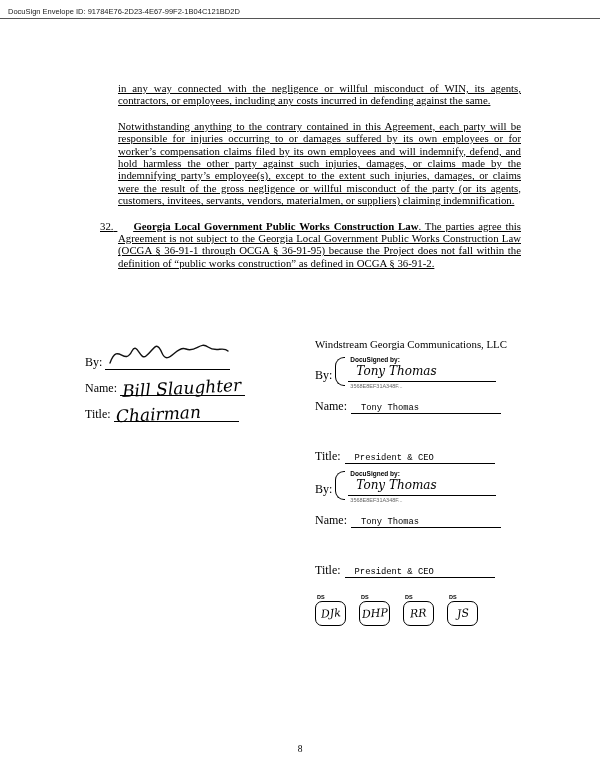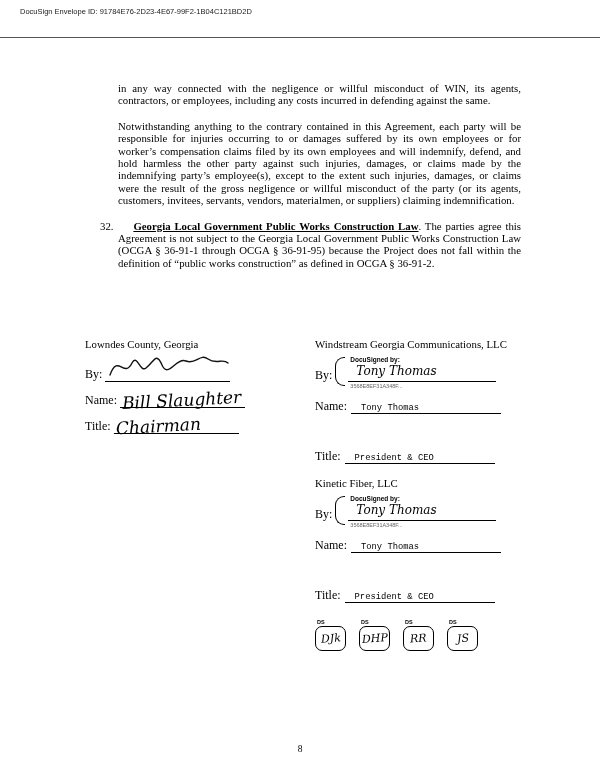--- a/index.html
+++ b/index.html
@@ -11,38 +11,38 @@
     background: #ffffff;
     color: #000;
     font-family: "Liberation Serif", serif;
     overflow: hidden;
   }
   
   .envelope-bar {
     position: absolute;
     top: 0; left: 0;
     width: 100%;
-    height: 38px;
+    height: 19px;
     border-bottom: 1px solid #555;
     font-family: "Liberation Sans", sans-serif;
     font-size: 7.5px;
     color: #222;
-    padding: 7px 0 0 20px;
+    padding: 7px 0 0 8px;
   }
   
   .content {
     position: absolute;
     top: 82px;
     left: 85px;
     width: 436px;
     font-size: 10.8px;
     line-height: 12.4px;
     text-align: justify;
   }
-  .para { margin-bottom: 13px; }
+  .para { margin-bottom: 13px; text-decoration: underline; }
   .block-indent { margin-left: 33px; width: 403px; }
   .item { padding-left: 33px; text-indent: -18px; }
   .witness { text-indent: 33px; margin-bottom: 0; }
   .bu { font-weight: bold; text-decoration: underline; padding-left: 16px; }
   .b  { font-weight: bold; }
 
   
   .sig-area {
     position: absolute;
     top: 338px;
@@ -175,21 +175,20 @@
     <p class="para block-indent">Notwithstanding anything to the contrary contained in this Agreement, each party will be responsible for injuries occurring to or damages suffered by its own employees or for worker’s compensation claims filed by its own employees and will indemnify, defend, and hold harmless the other party against such injuries, damages, or claims made by the indemnifying party’s employee(s), except to the extent such injuries, damages, or claims were the result of the gross negligence or willful misconduct of the party (or its agents, customers, invitees, servants, vendors, materialmen, or suppliers) claiming indemnification.</p>
     <p class="para item">
       <span>32.</span>
       <span class="bu">Georgia Local Government Public Works Construction Law</span><span>.  The parties agree this Agreement is not subject to the Georgia Local Government Public Works Construction Law (OCGA § 36-91-1 through OCGA § 36-91-95) because the Project does not fall within the definition of “public works construction” as defined in OCGA § 36-91-2.</span>
     </p>
   </div>
 
   <div class="sig-area">
 
     <div class="sig-col-left">
-      <div class="org">Lowndes County, Georgia</div>
 
       <div class="sig-row by-row">
         <span class="lbl">By:</span><span class="sig-line w125"><svg class="scrawl-svg" width="125" height="34" viewBox="0 0 125 34">
               <path d="M5 26 C 13 4, 19 30, 27 14 C 32 4, 35 24, 41 19 C 49 13, 51 2, 57 16 C 63 30, 71 8, 81 12 C 91 16, 95 4, 103 10 C 111 16, 118 9, 123 14" fill="none" stroke="#111" stroke-width="1.4" stroke-linecap="round"></path>
             </svg></span>
       </div>
 
       <div class="sig-row">
         <span class="lbl">Name:</span><span class="sig-line w125"><span class="handwrite hand-big">Bill Slaughter</span></span>
       </div>
@@ -215,21 +214,20 @@
       </div>
 
       <div class="field-row">
         <span class="lbl">Name:</span><span class="field-line"><span class="mono">Tony Thomas</span></span>
       </div>
 
       <div class="field-row title-row">
         <span class="lbl">Title:</span><span class="field-line"><span class="mono">President &amp; CEO</span></span>
       </div>
 
-      <div class="org org2">Kinetic Fiber, LLC</div>
 
       <div class="by-stamp-row">
         <span class="lbl">By:</span>
         <div class="ds-stamp">
           <div class="ds-bracket"></div>
           <div class="ds-caption">DocuSigned by:</div>
           <div class="ds-script">Tony Thomas</div>
           <div class="ds-rule"></div>
           <div class="ds-id">3568E8EF31A348F...</div>
         </div>

